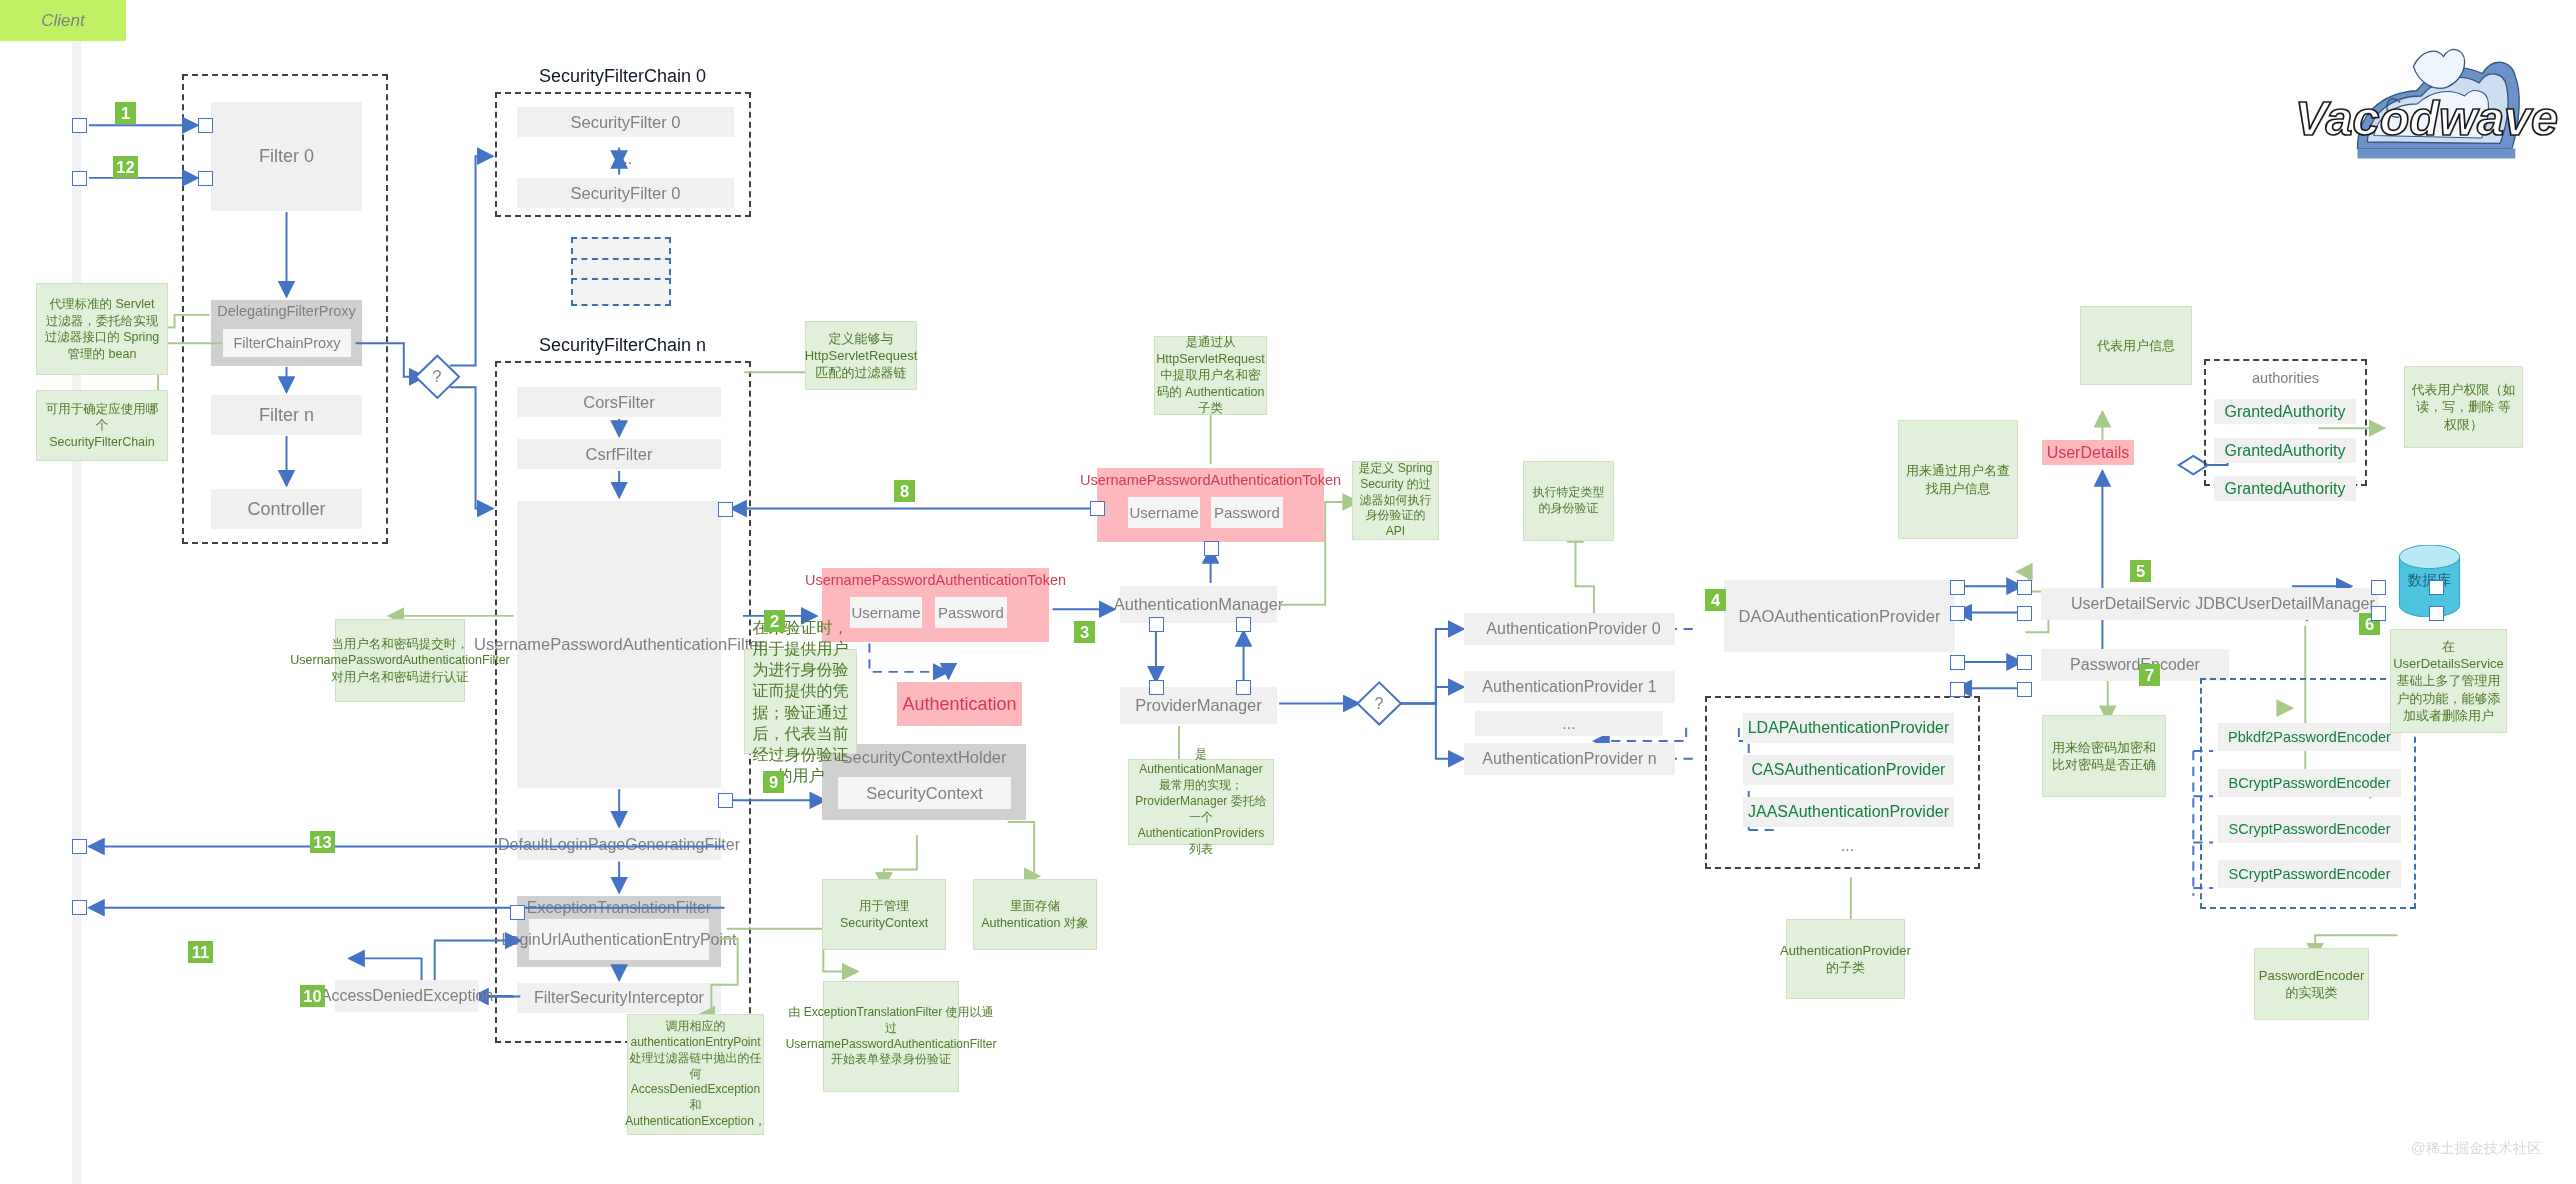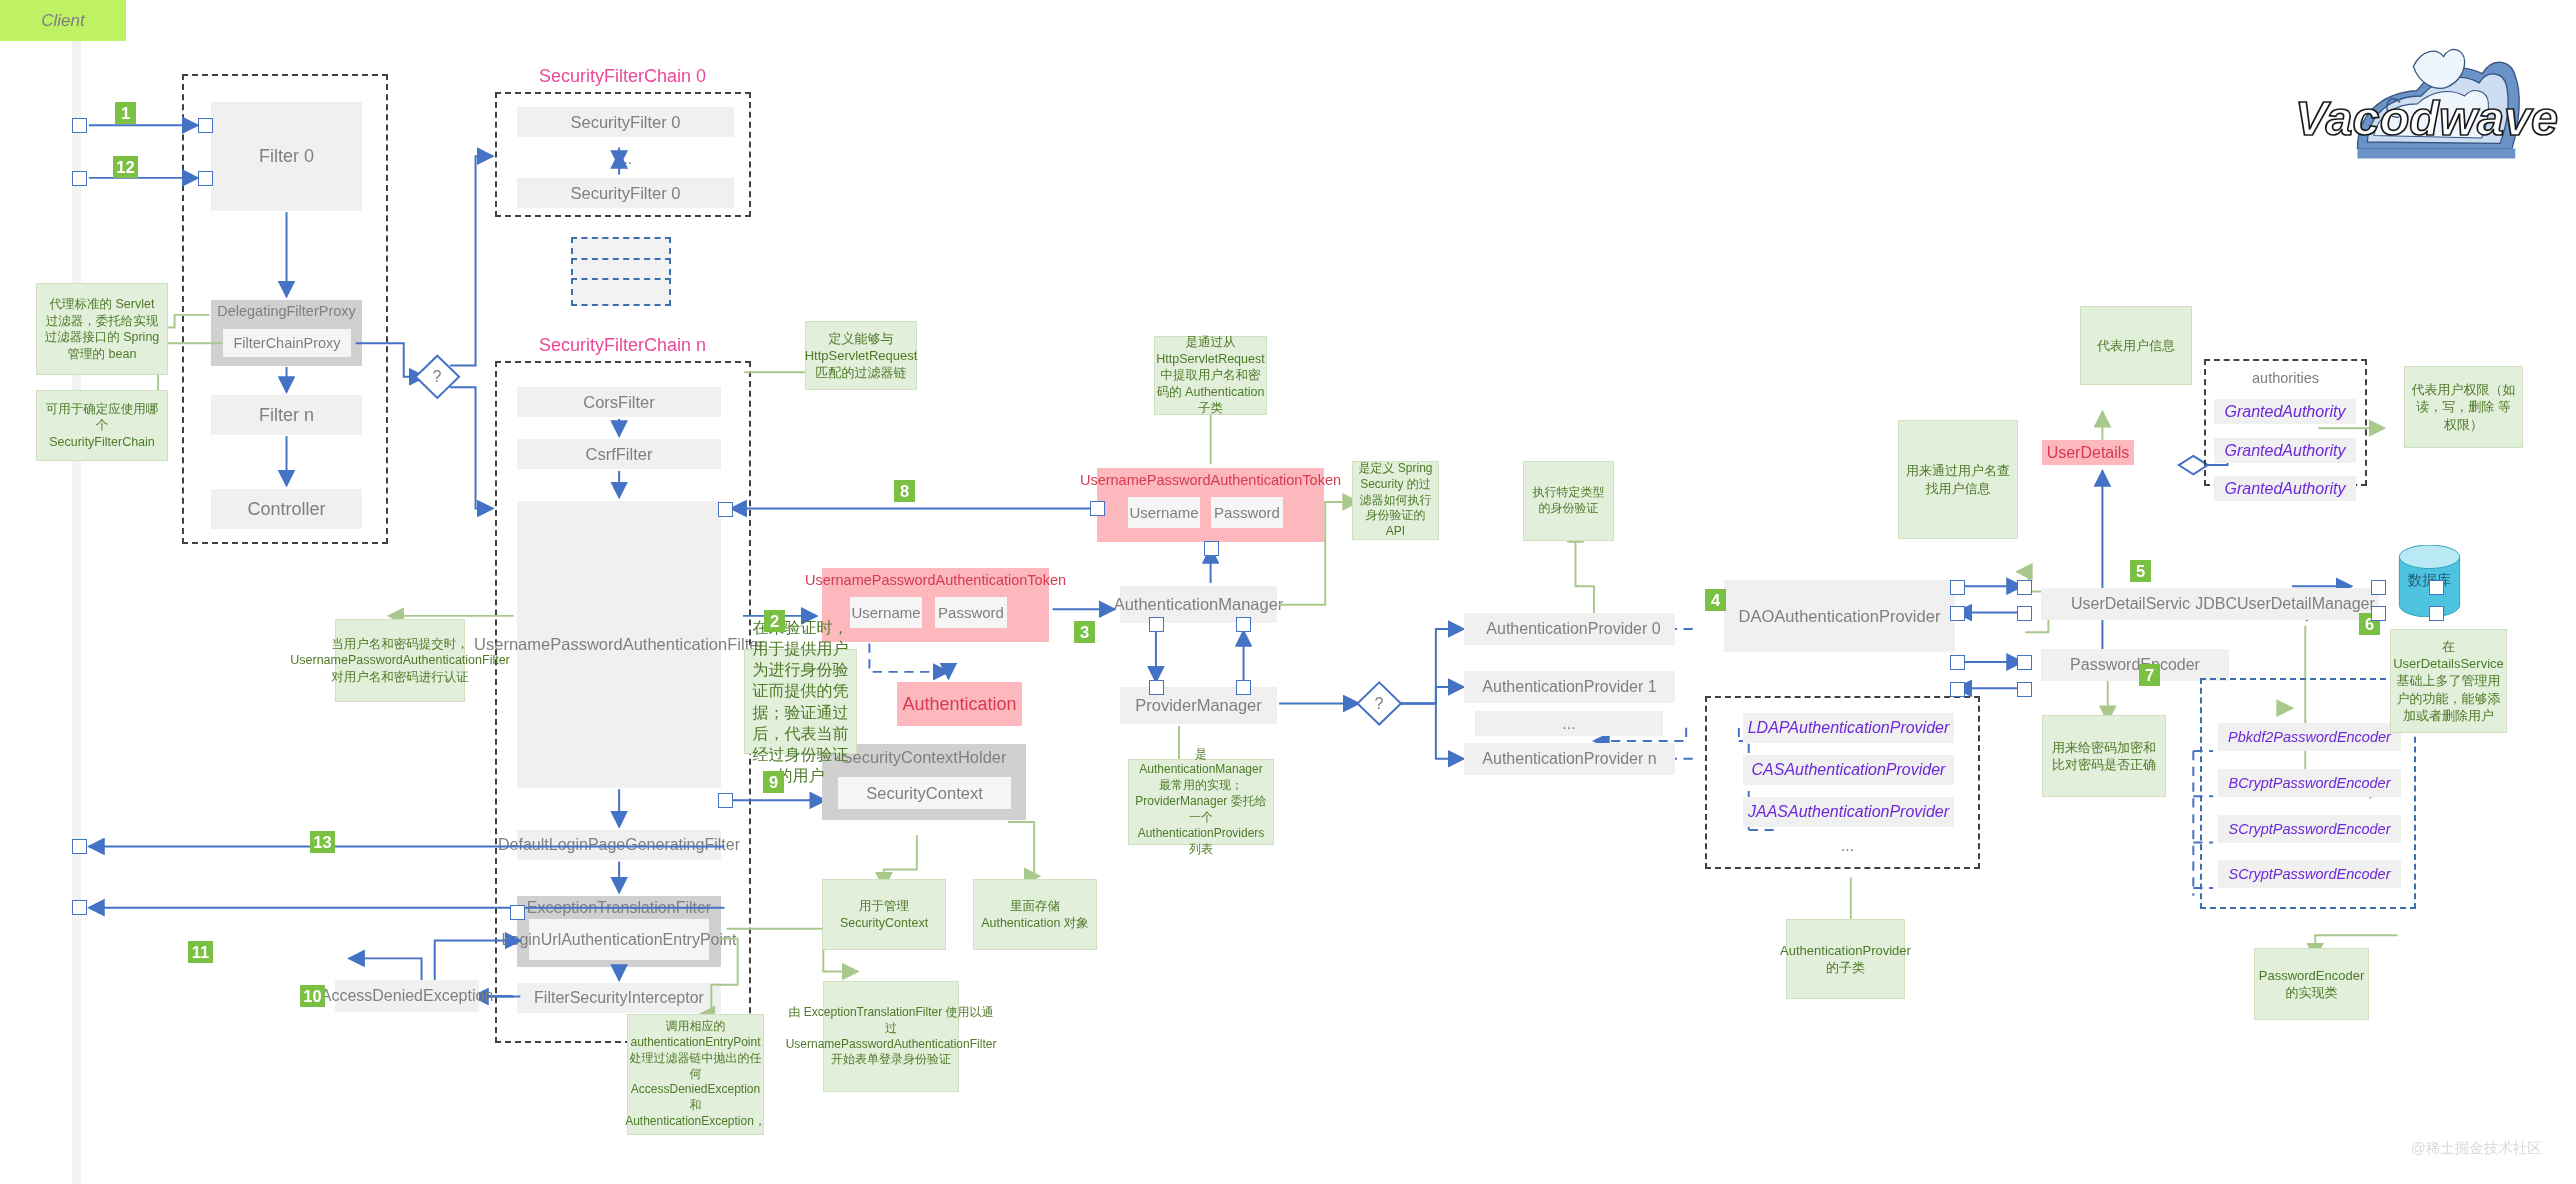--- a/index.html
+++ b/index.html
@@ -9,31 +9,31 @@
   
   .node{position:absolute;box-sizing:border-box;display:flex;align-items:center;justify-content:center;text-align:center;}
   .grey{background:#f0f0f0;color:#7f7f7f;font-size:18px;}
   .greydark{background:#d0d0d0;color:#7f7f7f;font-size:18px;}
   .white{background:#f5f5f5;color:#7f7f7f;font-size:18px;}
   .red{background:#fcb8bd;color:#d63b4f;font-size:18px;}
   .greenNote{background:#e2efda;border:0.7px solid #cfe0c3;color:#4e7a28;font-size:16px;line-height:1.32;padding:4px 5.3px;}
   .lane{background:#bef264;color:#7f7f7f;font-size:18px;font-style:italic;}
   .badge{position:absolute;background:#7ac043;color:#fff;font-size:16.5px;font-weight:bold;
          display:flex;align-items:center;justify-content:center;}
-  .title{position:absolute;color:#ec4899;font-size:18px;text-align:center;}
+  .title{position:absolute;color:#0f172a;font-size:18px;text-align:center;}
   .dashbox{position:absolute;box-sizing:border-box;border:2px dashed #404040;}
   .dashbox-blue{position:absolute;box-sizing:border-box;border:2px dashed #3b6fae;background:#f2f2f2;}
   .vline{position:absolute;background:#f2f2f2;}
   svg.wires{position:absolute;left:0;top:0;width:2576px;height:1185px;pointer-events:none;}
   .port{position:absolute;width:14.5px;height:14.5px;box-sizing:border-box;border:1.3px solid #4472c4;background:#fff;}
   .label-cn{font-family:"Liberation Sans","DejaVu Sans",sans-serif;}
   #logo{position:absolute;}
   #watermark{position:absolute;color:#d9d9d9;font-size:14.5px;}
-  .stack-item{position:absolute;background:#f0f0f0;color:#6d28d9;font-size:16px;
-              display:flex;align-items:center;justify-content:center;box-sizing:border-box;font-style:italic;}
+  .stack-item{position:absolute;background:#f0f0f0;color:#15803d;font-size:16px;
+              display:flex;align-items:center;justify-content:center;box-sizing:border-box;}
   .cyl{position:absolute;}
 </style>
 </head>
 <body>
 
 <div id="canvas">
 
   <div class="node lane" style="left:0px;top:0px;width:126px;height:41px;font-size:17px;">Client</div>
   <div class="vline" style="left:72px;top:41px;width:9.2px;height:1144px;"></div>
 

